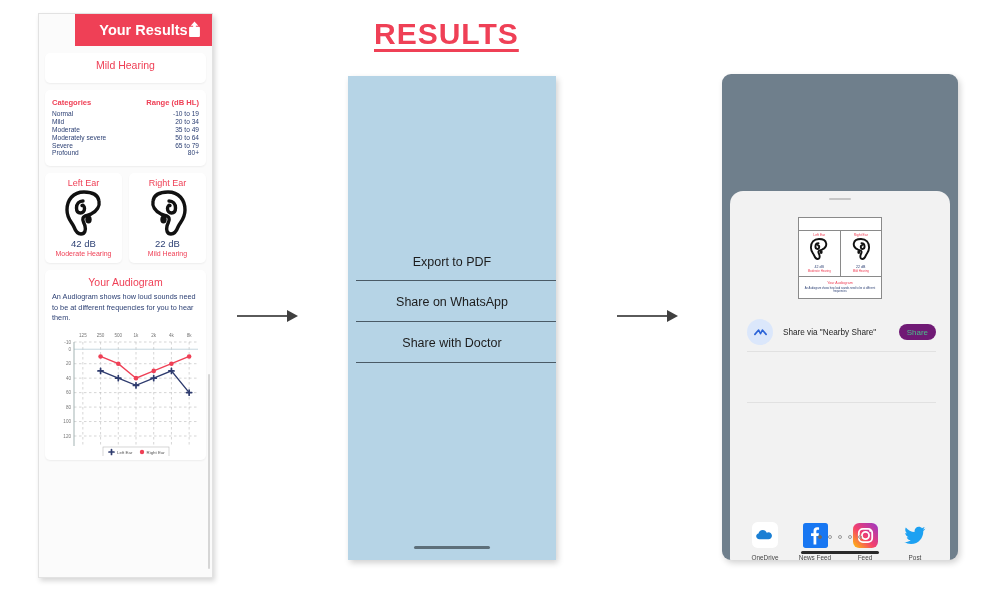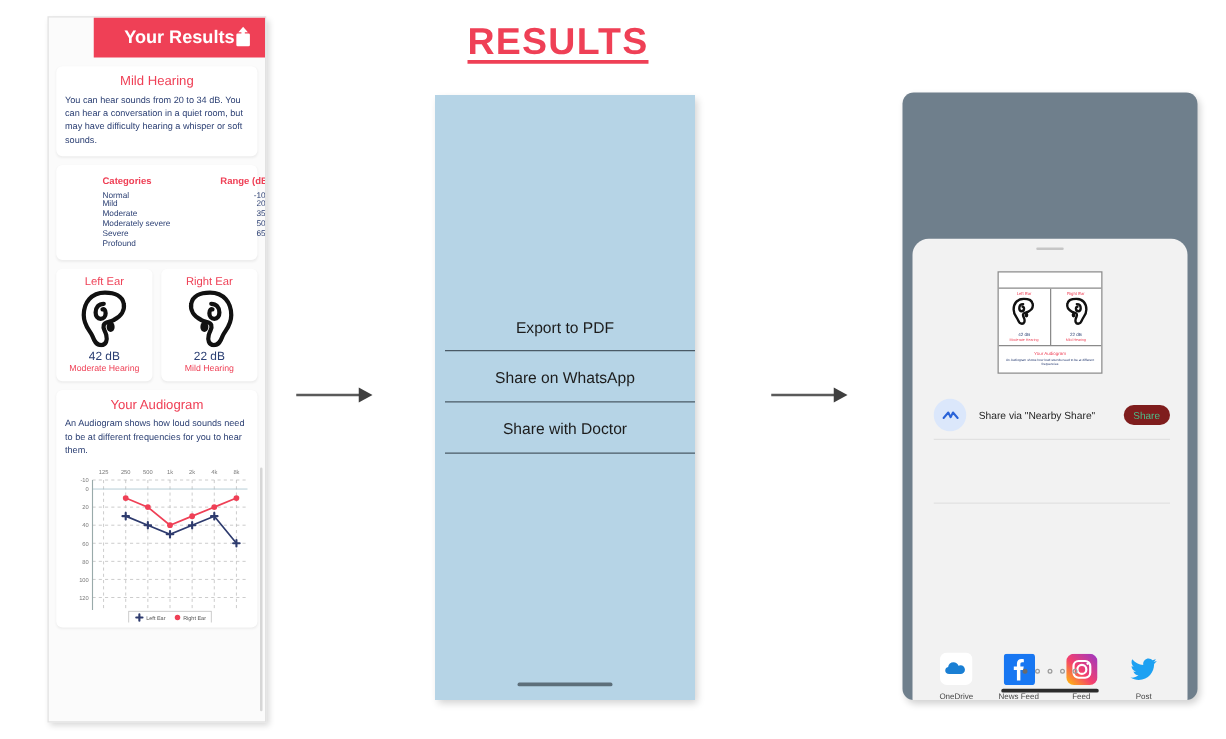--- a/index.html
+++ b/index.html
@@ -70,21 +70,21 @@
   }
   .rcard-title {
     color: #EF4056; font-size: 10.5px; text-align: center;
     margin-bottom: 4px;
   }
   .rcard-body {
     color: #2b3f73; font-size: 7.3px; line-height: 1.45;
   }
   
   #cat-card { min-height: 76px; padding-top: 8px; }
-  #cat-table { width: 100%; border-collapse: collapse; margin-left: 30px; }
+  #cat-table { width: 100%; border-collapse: collapse; }
   #cat-table th {
     color: #EF4056; font-size: 7.6px; font-weight: bold;
     text-align: left; padding-bottom: 3px;
   }
   #cat-table td {
     color: #2b3f73; font-size: 6.6px; padding: 0.4px 0;
   }
   #cat-table th:nth-child(2), #cat-table td:nth-child(2) { width: 46%; text-align: right; }
 
   
@@ -177,21 +177,21 @@
   .share-row .sr-icon {
     width: 26px; height: 26px; border-radius: 50%;
     display: flex; align-items: center; justify-content: center;
     flex: 0 0 26px;
   }
   .share-row .sr-label {
     flex: 1; margin-left: 10px; font-size: 8.2px; color: #1f1f1f;
   }
   .share-row .sr-btn {
     font-size: 8px; color: #4bbf8a;
-    background: #7f1d1d; border-radius: 9px;
+    background: #701a75; border-radius: 9px;
     padding: 3.5px 8px;
   }
   .share-div {
     position: absolute; left: 17px; right: 14px; height: 1px;
     background: #e1e1e1;
   }
 
   
   #app-grid {
     position: absolute; left: 10px; right: 10px; top: 330px;
@@ -240,21 +240,20 @@
       <span class="htitle">Your Results</span>
       <svg id="share-icon-hdr" viewBox="0 0 24 30">
         <rect x="2" y="10" width="20" height="19" rx="2" fill="#ffffff"></rect>
         <path d="M12 0 L19 8 L5 8 Z" fill="#ffffff"></path>
         <rect x="9.5" y="6" width="5" height="12" fill="#ffffff"></rect>
       </svg>
     </div>
 
     <div class="rcard">
       <div class="rcard-title">Mild Hearing</div>
-      <div class="rcard-body">You can hear sounds from 20 to 34 dB. You can hear a conversation in a quiet room, but may have difficulty hearing a whisper or soft sounds.</div>
     </div>
 
     <div class="rcard" id="cat-card">
       <table id="cat-table">
         <thead>
           <tr>
             <th>Categories</th>
             <th>Range (dB HL)</th>
           </tr>
         </thead>

